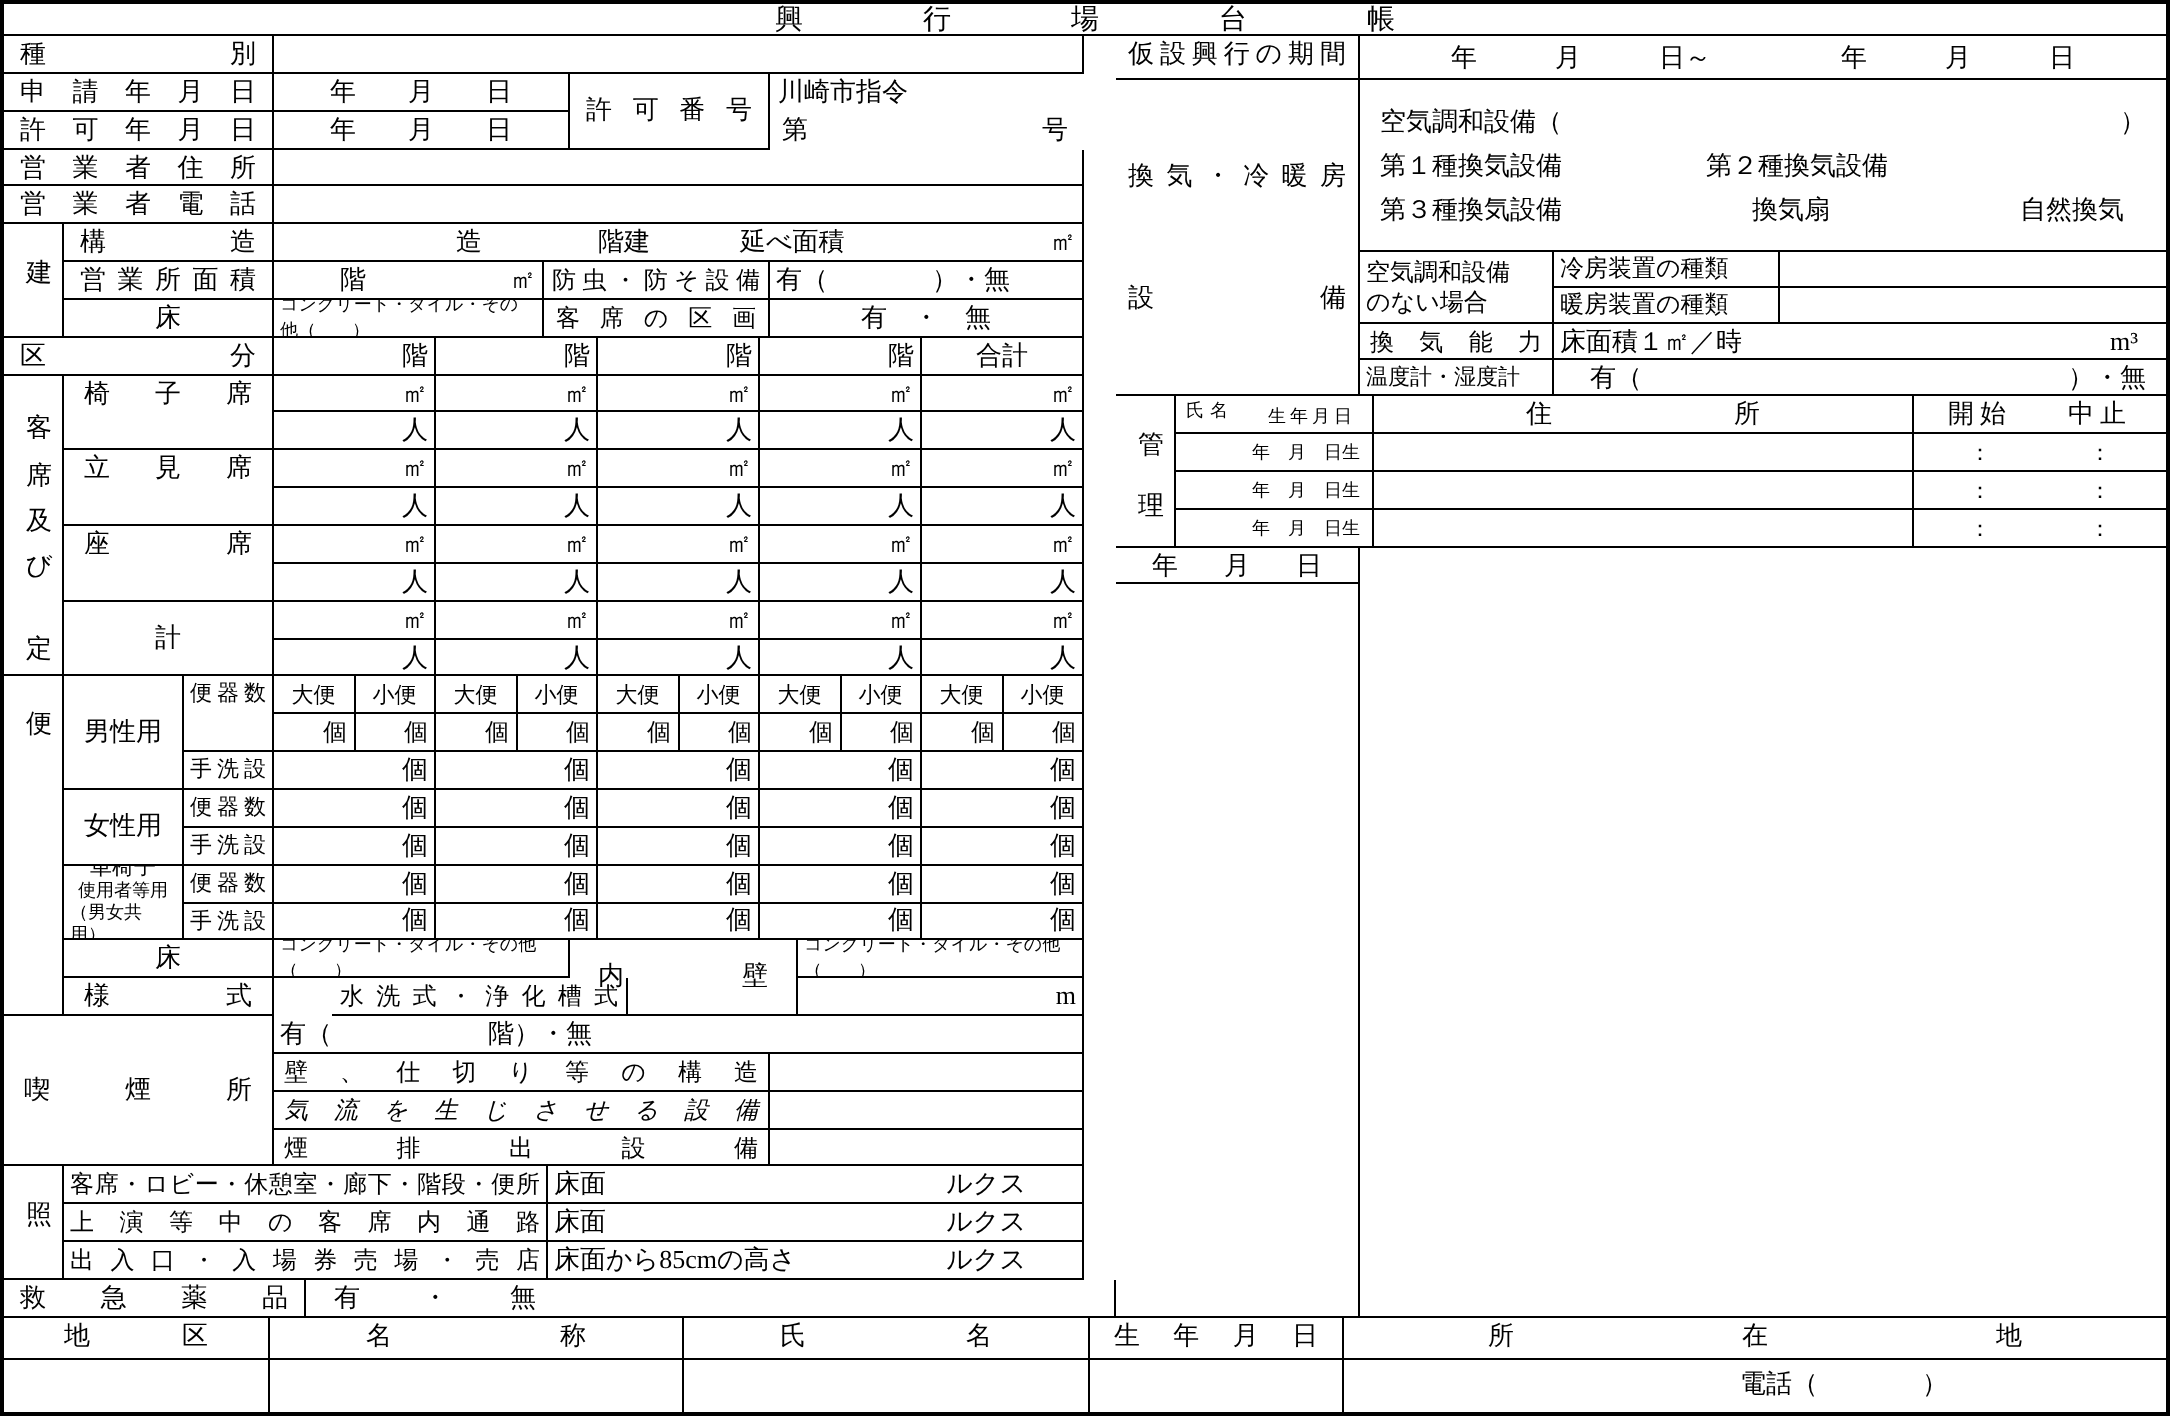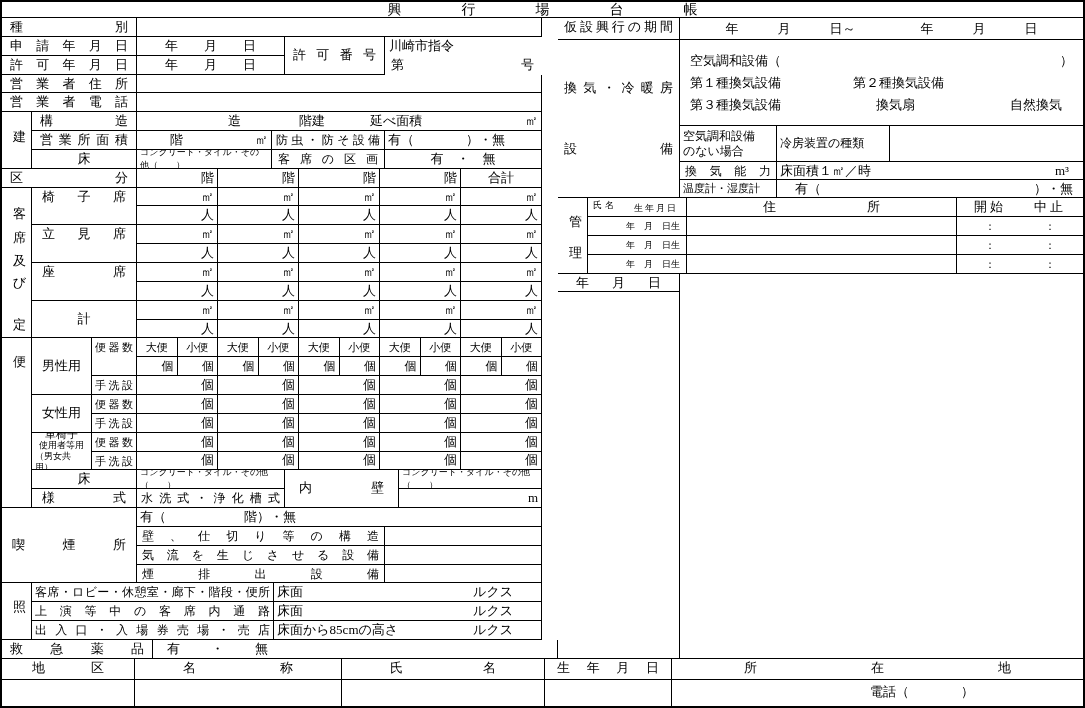--- a/index.html
+++ b/index.html
@@ -296,21 +296,21 @@
           </div>
 
           <div class="fx" style="flex:2;min-height:0;">
             <div class="col" style="width:253px;">
               <div class="fr">
                 <div class="c ct" style="width:105px;">床</div>
                 <div class="c f9" style="width:148px;">コンクリート・タイル・その他（　　）</div>
               </div>
               <div class="fr">
                 <div class="c j" style="width:105px;padding:0 10px;">様式</div>
-                <div class="c j f12" style="width:148px;padding:0 4px;">水洗式・浄化槽式</div>
+                <div class="c j f12" style="width:148px;padding:0 4px;margin-left:29px;">水洗式・浄化槽式</div>
               </div>
             </div>
             <div class="c j" style="width:114px;line-height:36px;padding:0 14px;">内壁</div>
             <div class="col" style="width:143px;">
               <div class="fr">
                 <div class="c f9" style="width:143px;">コンクリート・タイル・その他（　　）</div>
               </div>
               <div class="fr">
                 <div class="c rt" style="width:143px;">m</div>
               </div>
@@ -323,21 +323,21 @@
         <div class="c j" style="width:135px;line-height:73px;padding:0 10px;">喫煙所</div>
         <div class="col" style="width:405px;">
           <div class="fr">
             <div class="c" style="width:405px;">有（　　　　　　階）・無</div>
           </div>
           <div class="fr">
             <div class="c j f12" style="width:248px;padding:0 5px;">壁、仕切り等の構造</div>
             <div class="c" style="width:157px;"></div>
           </div>
           <div class="fr">
-            <div class="c j f12" style="width:248px;padding:0 5px;">気流を生じさせる設備</div>
+            <div class="c j f12" style="width:248px;padding:0 5px;font-style:italic;">気流を生じさせる設備</div>
             <div class="c" style="width:157px;"></div>
           </div>
           <div class="fr">
             <div class="c j f12" style="width:248px;padding:0 5px;">煙排出設備</div>
             <div class="c" style="width:157px;"></div>
           </div>
         </div>
       </div>
 
       <div class="fx" style="height:56.55px;">
@@ -404,20 +404,24 @@
           </div>
 
           <div class="fx" style="height:36px;">
             <div class="c f12" style="width:97px;flex-direction:column;justify-content:center;line-height:15px;align-items:flex-start;">
               <span>空気調和設備</span>
               <span>のない場合</span>
             </div>
             <div class="col" style="flex:1;">
               <div class="fr">
                 <div class="c f12" style="width:113px;">冷房装置の種類</div>
+                <div class="c nb" style="flex:1;"></div>
+              </div>
+              <div class="fr">
+                <div class="c f12" style="width:113px;">暖房装置の種類</div>
                 <div class="c nb" style="flex:1;"></div>
               </div>
             </div>
           </div>
 
           <div class="fx" style="height:18px;">
             <div class="c j f12" style="width:97px;padding:0 5px;">換気能力</div>
             <div class="c nb" style="flex:1;justify-content:space-between;padding-right:14px;">
               <span>床面積１㎡／時</span>
               <span>m³</span>

